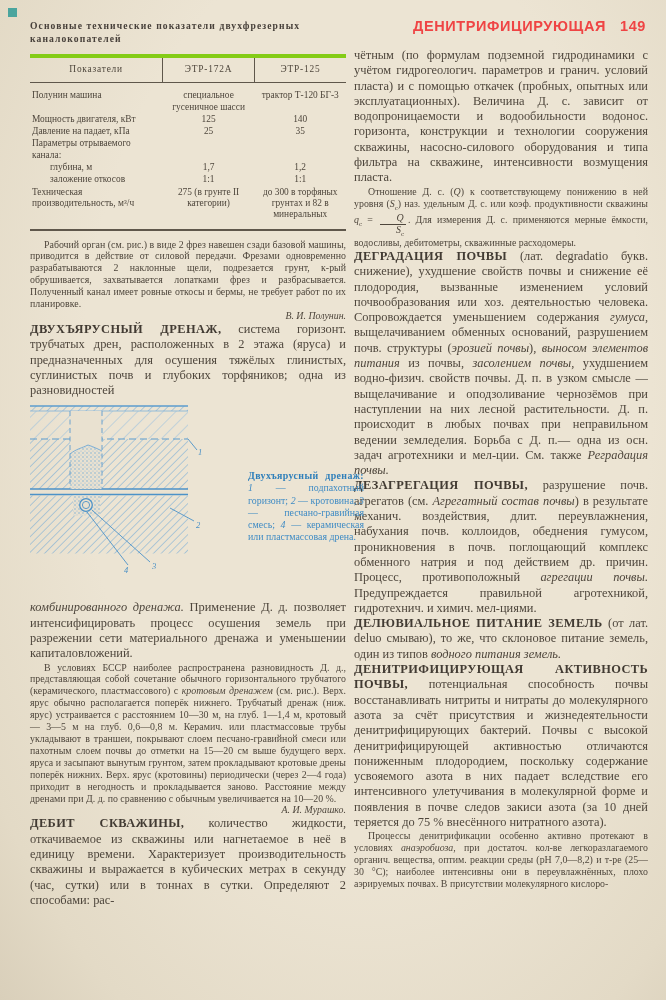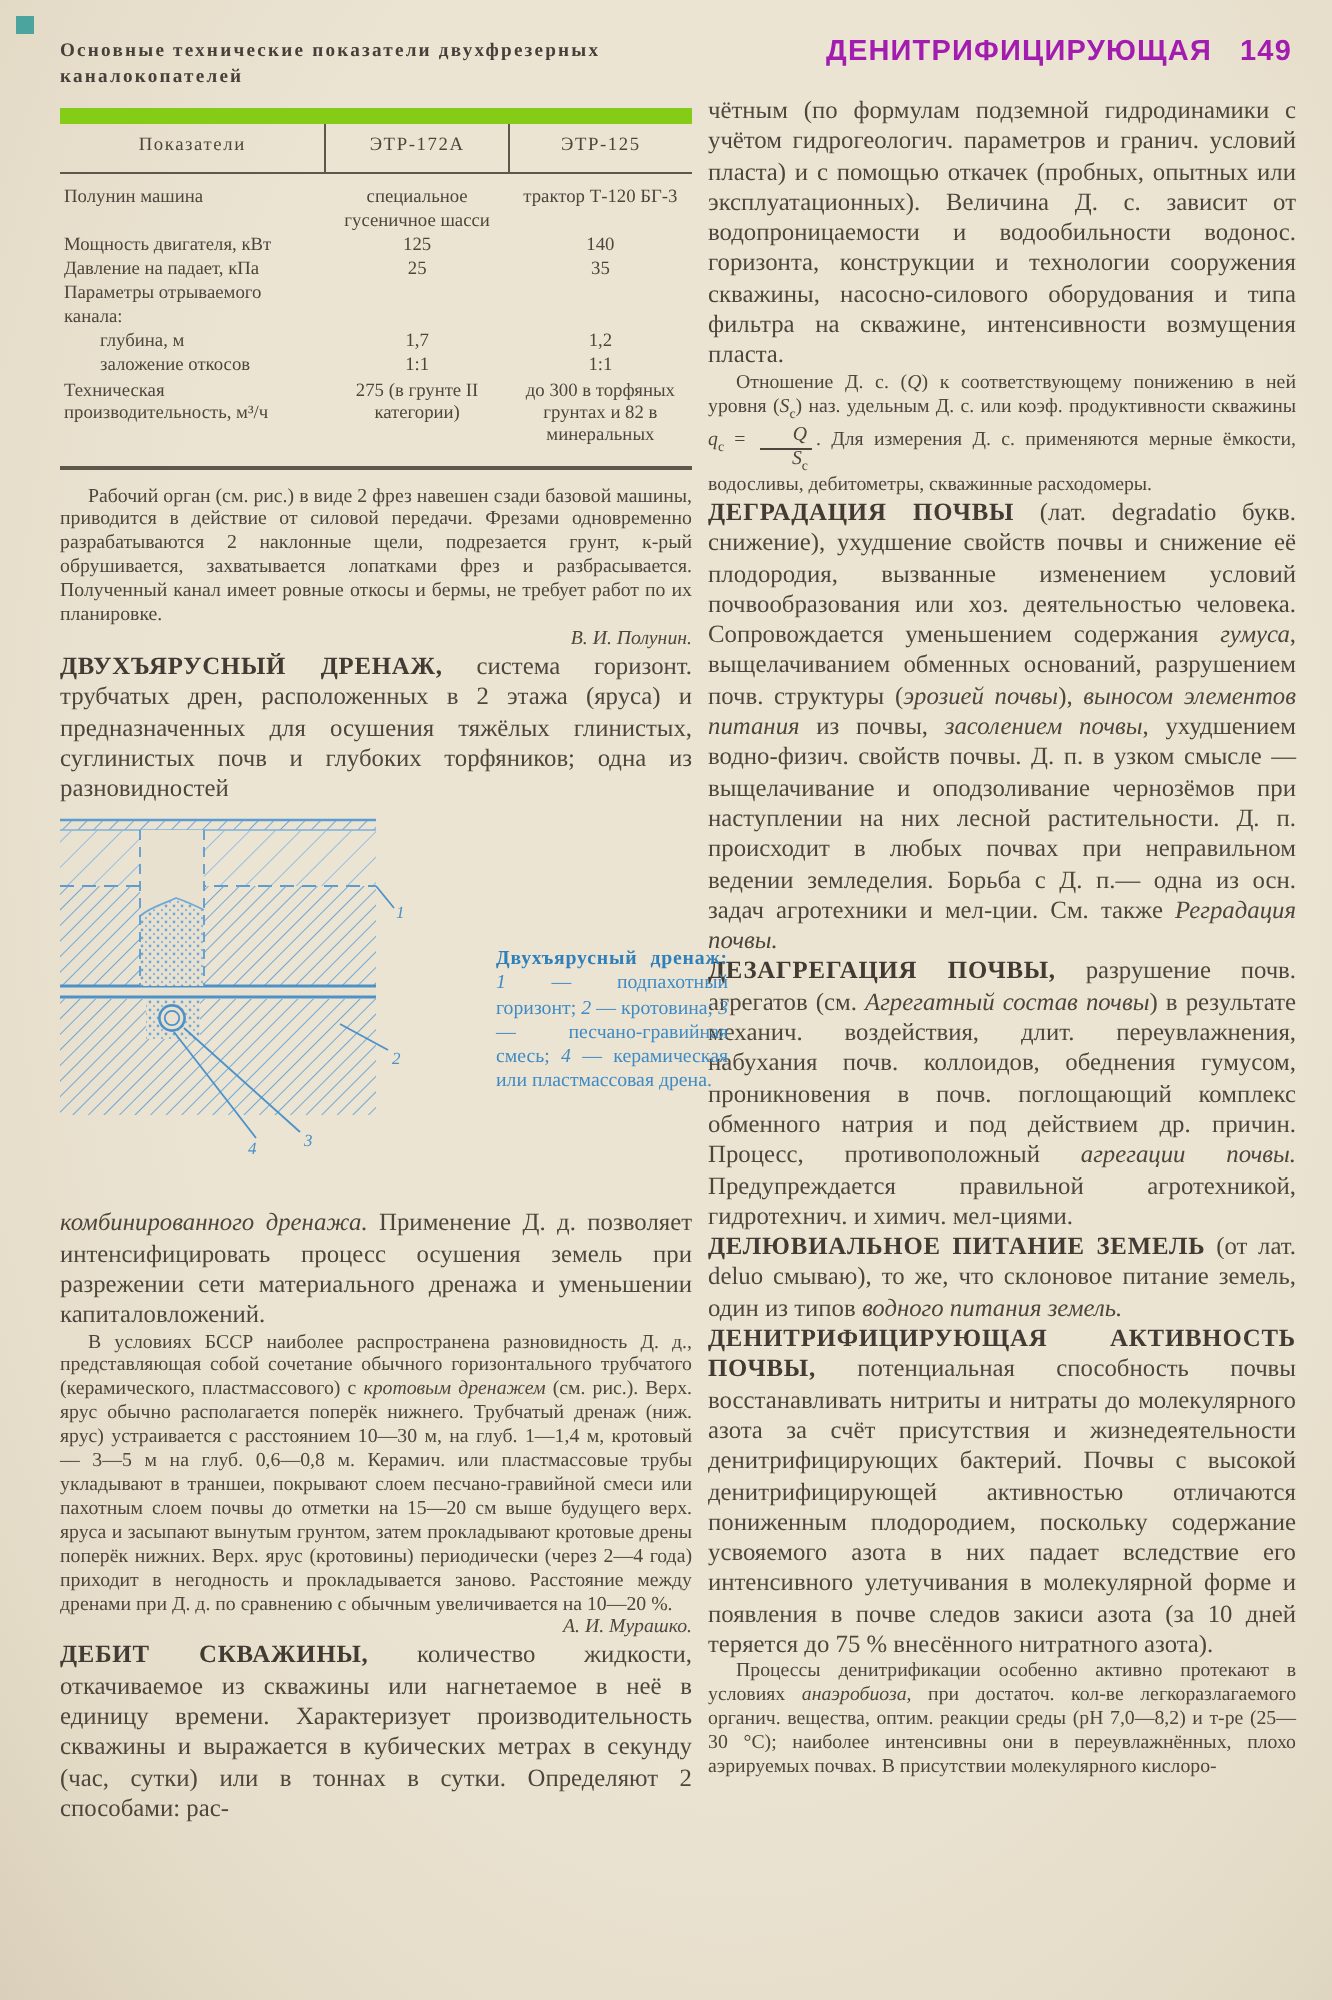--- a/index.html
+++ b/index.html
@@ -10,29 +10,29 @@
     color:#4e463c;
   }
   .corner-mark{position:absolute;left:8px;top:8px;width:9px;height:9px;background:#4ba59e;}
   .page{position:absolute;left:30px;top:16px;width:618px;}
   .cols{display:flex;gap:8px;}
   .col-left{width:316px;}
   .col-right{width:294px;}
   
   .running-head{
     text-align:right;font-family:"Liberation Sans", sans-serif;font-weight:bold;
-    font-size:14.5px;letter-spacing:0.6px;color:#a21caf;margin:2px 2px 14px 0;
+    font-size:14.5px;letter-spacing:0.6px;color:#ef4444;margin:2px 2px 14px 0;
   }
   .running-head .pgnum{margin-left:14px;}
   
   .tbl-title{font-weight:bold;font-size:9.6px;letter-spacing:1.1px;line-height:12.5px;margin:4px 0 9px 0;color:#47403a;}
   table.spec{border-collapse:collapse;width:100%;font-size:9.4px;line-height:11.3px;margin-bottom:8px;}
   table.spec th{
     font-weight:normal;text-align:center;padding:6px 2px 7px 2px;letter-spacing:0.8px;
-    border-top:8px solid #84cc16;border-bottom:1.2px solid #5f574b;
+    border-top:4px solid #84cc16;border-bottom:1.2px solid #5f574b;
   }
   table.spec th+th{border-left:1px solid #5f574b;}
   table.spec td{vertical-align:top;padding:0.5px 2px;}
   table.spec td.val{text-align:center;width:29%;}
   table.spec tr.first td{padding-top:7px;}
   table.spec tr.last td{padding-bottom:8px;}
   table.spec td.indent{padding-left:20px;}
   .tbl-bottom{border-bottom:2px solid #5f574b;}
   
   p{margin:0;text-align:justify;}

